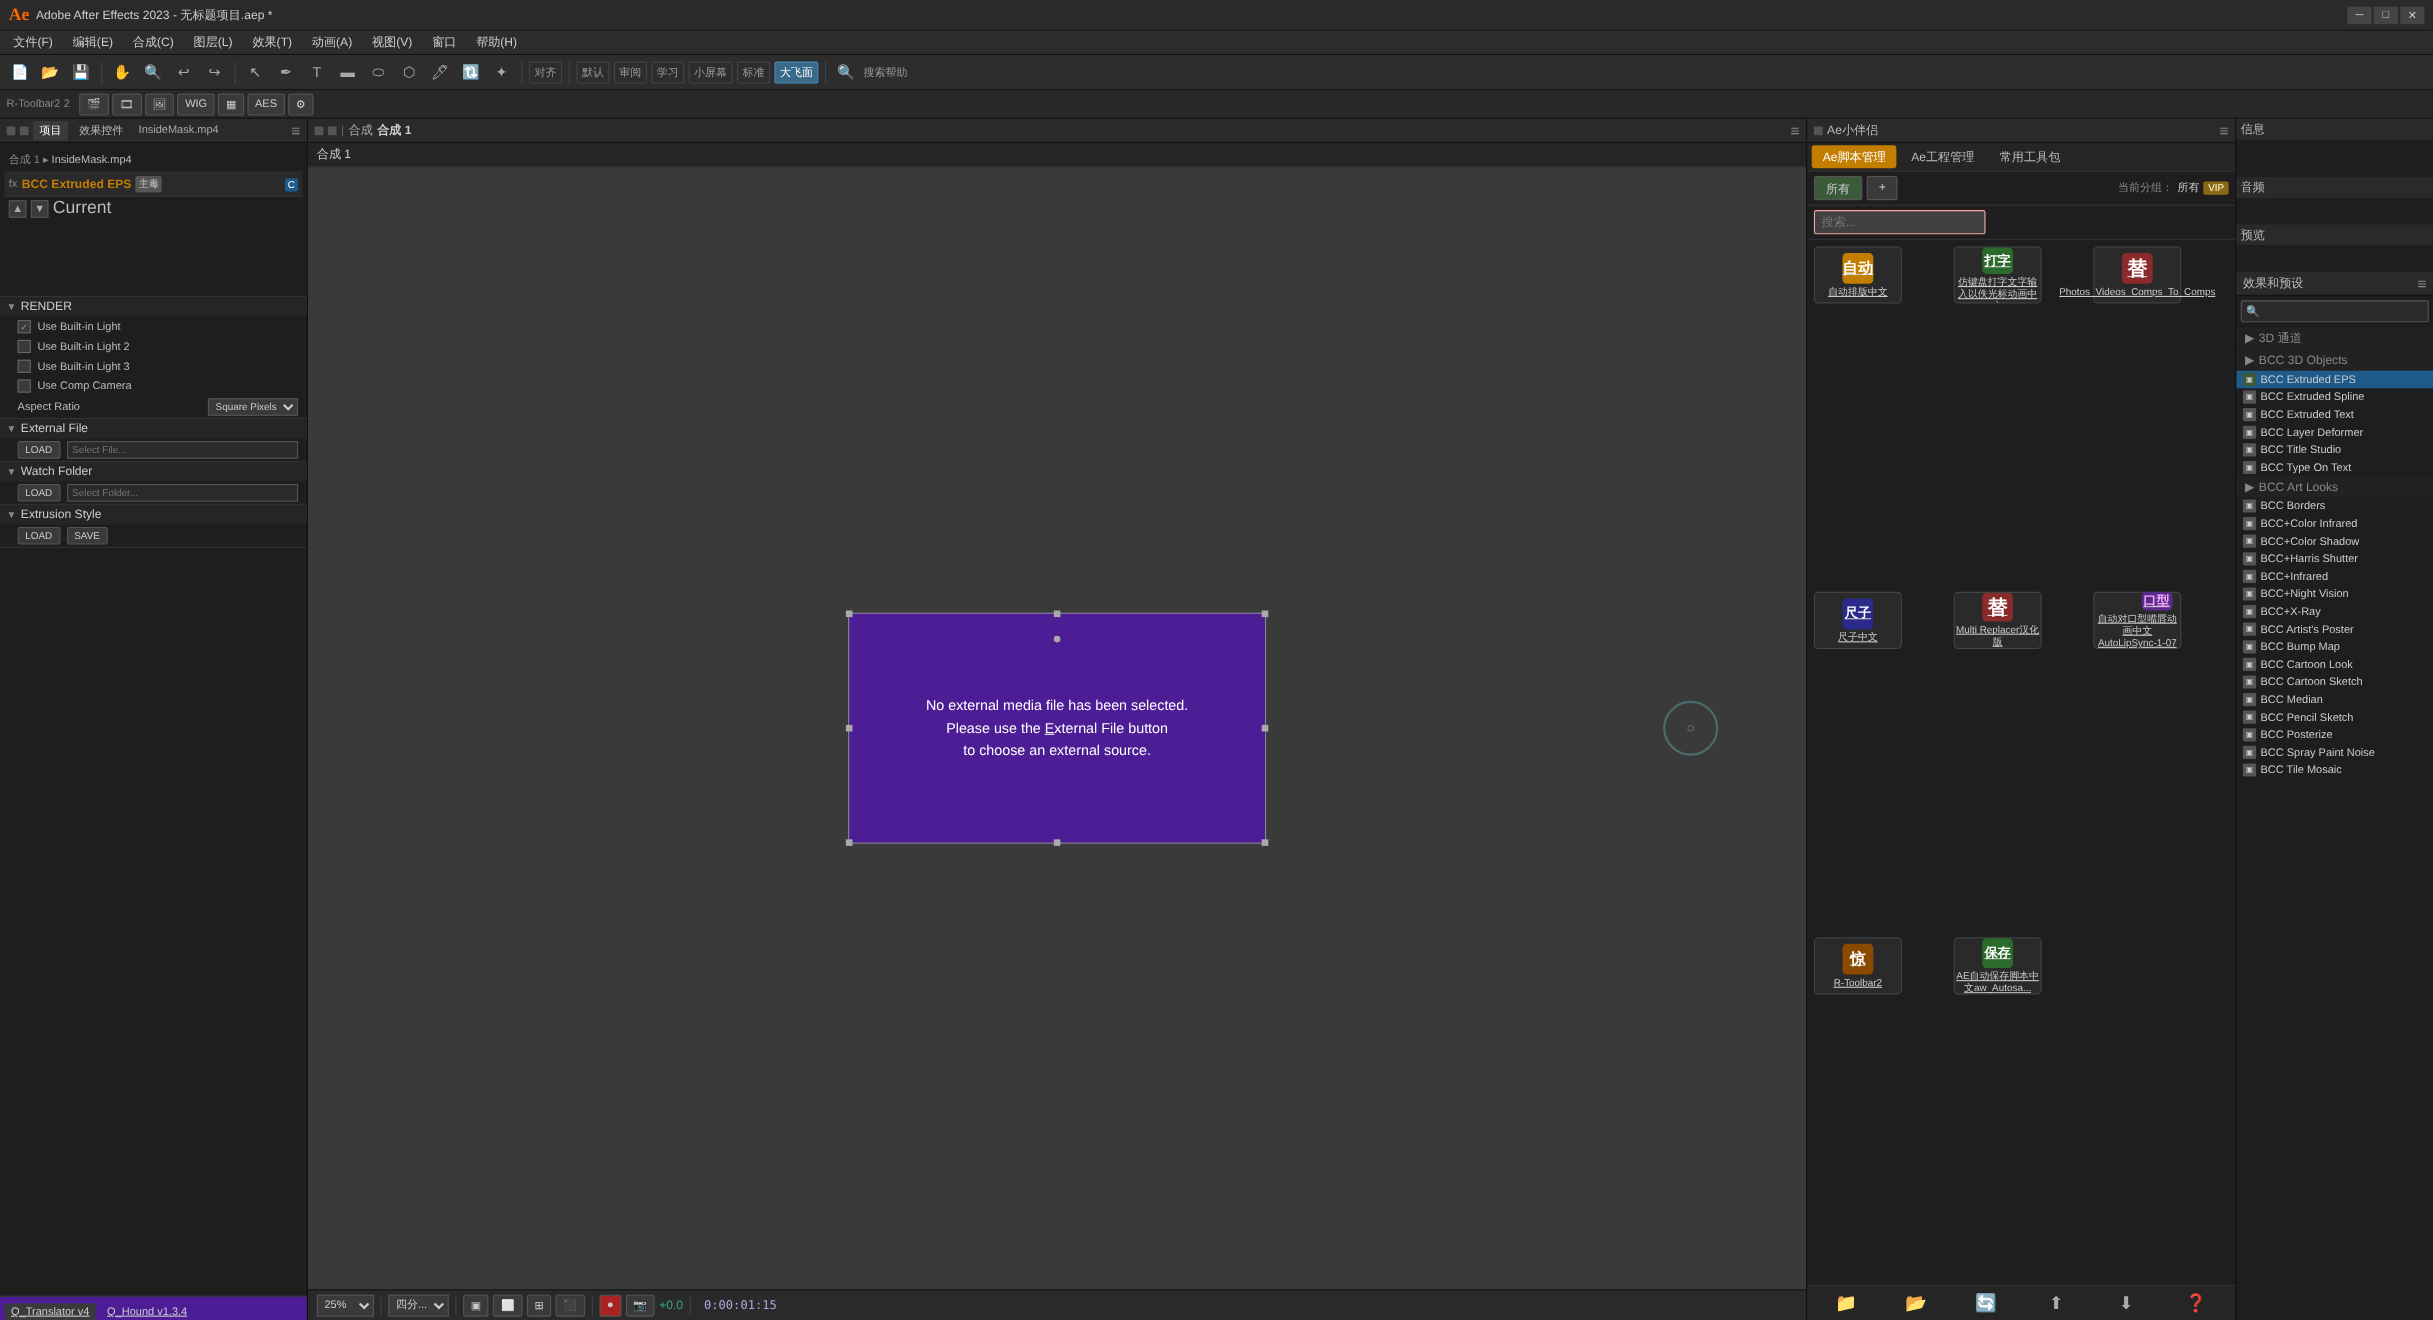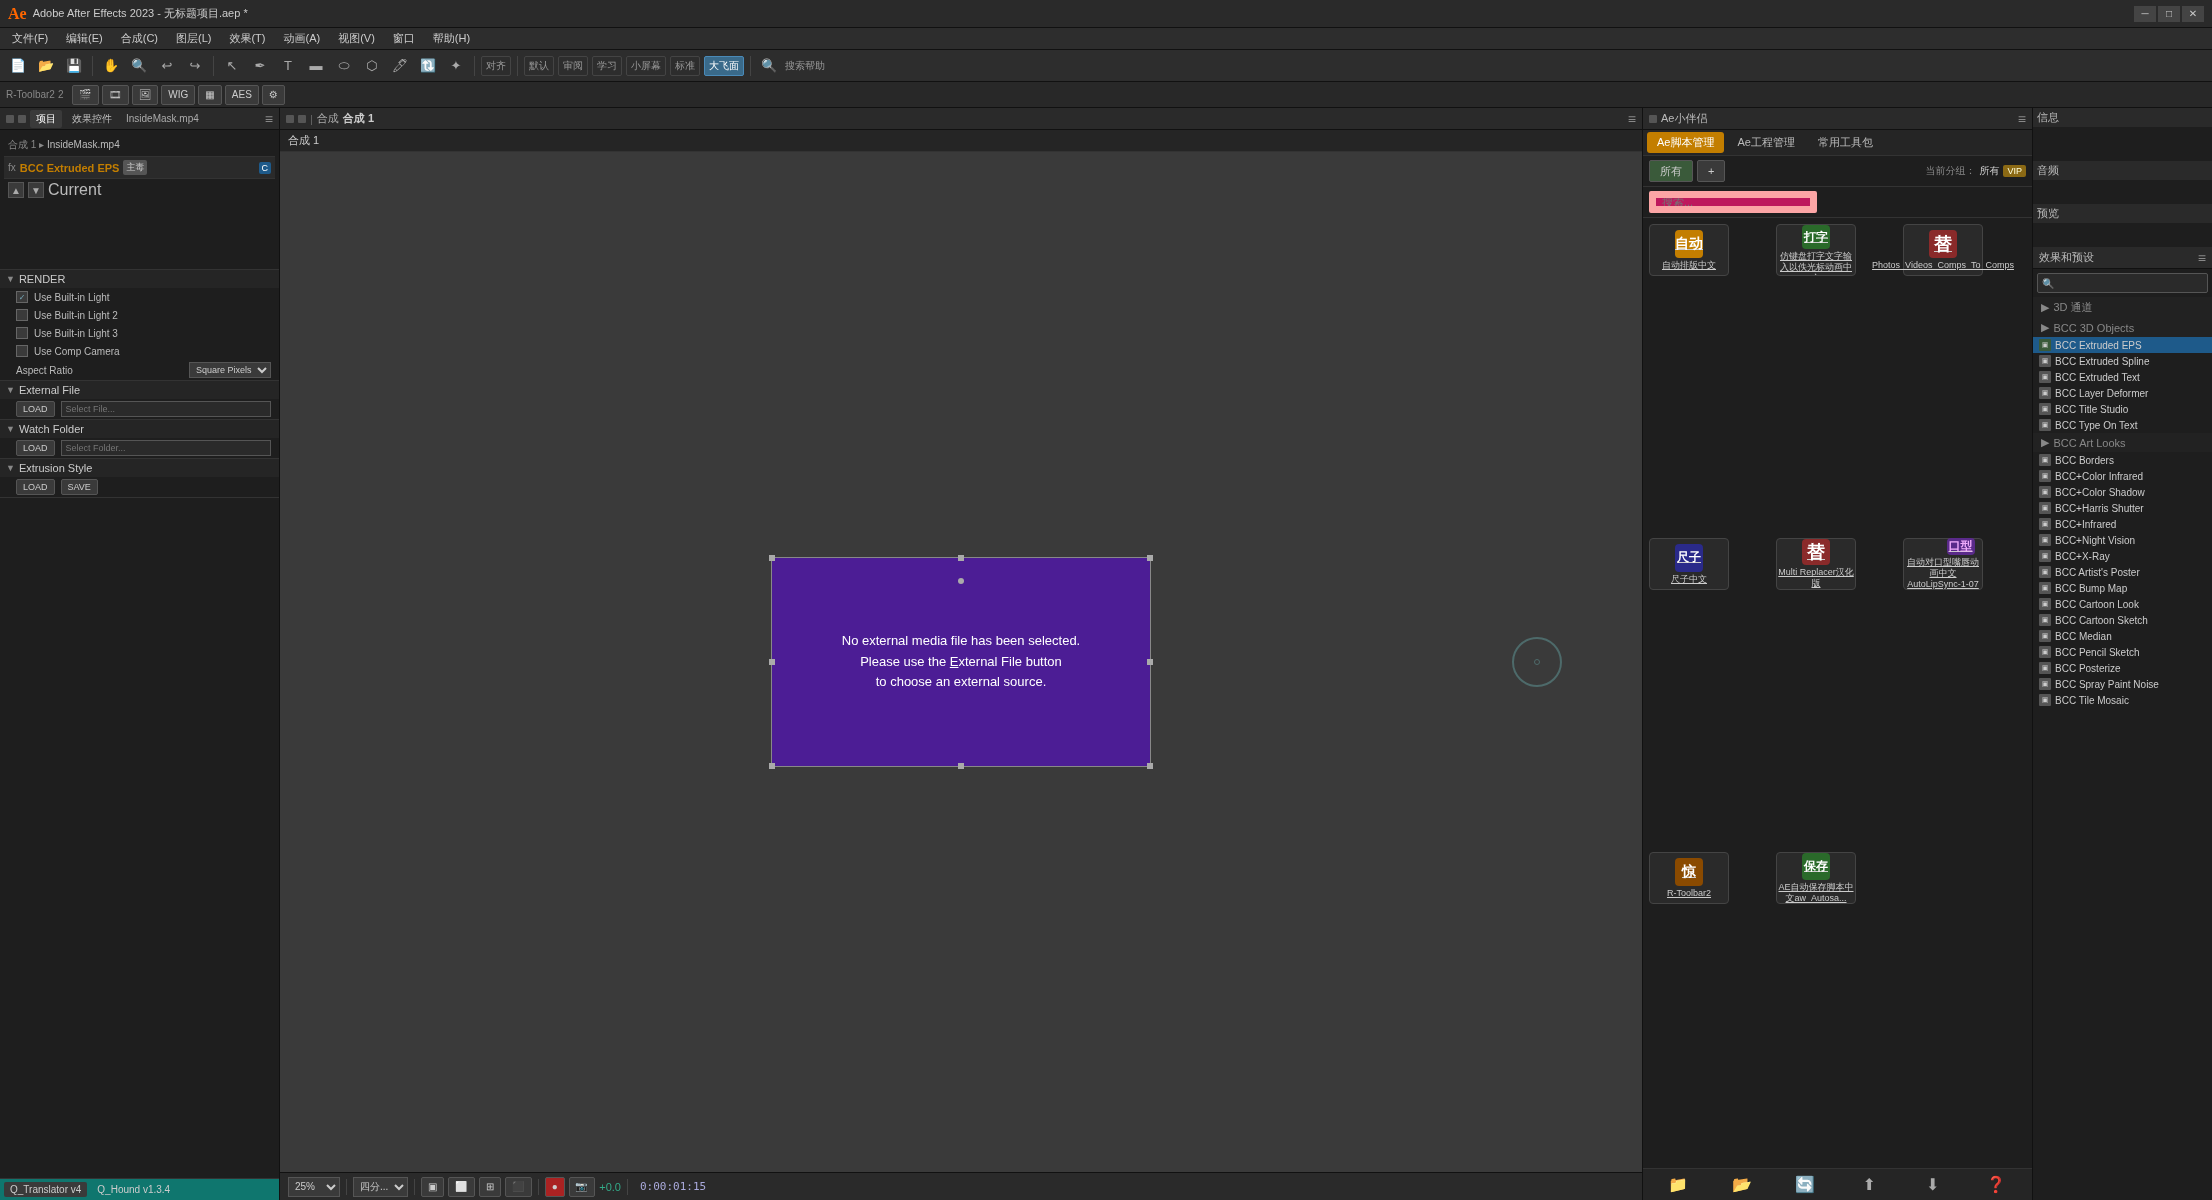--- a/index.html
+++ b/index.html
@@ -358,22 +358,22 @@
     .ae-btn {
       height: 22px; padding: 0 10px;
       background: #3a3a3a;
       border: 1px solid #555;
       color: #ccc; font-size: 11px;
       cursor: pointer; border-radius: 2px;
     }
 
     .ae-search {
       height: 22px; flex: 1;
-      background: #be185d;
-      border: 7px solid #fca5a5;
+      background: #404040;
+      border: 1px solid #fca5a5;
       color: #ccc; font-size: 11px;
       padding: 0 6px;
       border-radius: 2px;
     }
 
     .ae-bottom-bar {
       background: #252525;
       height: 32px;
       display: flex;
       align-items: center;
@@ -651,21 +651,21 @@
           <span class="fx-chevron">▼</span>
           <span>Extrusion Style</span>
         </div>
         <div class="fx-row">
           <button class="btn-small">LOAD</button>
           <button class="btn-small">SAVE</button>
         </div>
       </div>
     </div>
 
-    <div style="background:#0f766e; border-top:1px solid #333; height:22px; display:flex; align-items:center; padding:0 4px; gap:4px;">
+    <div style="background:#4c1d95; border-top:1px solid #333; height:22px; display:flex; align-items:flex-end; padding:0 4px; gap:4px;text-decoration:underline;">
       <span style="font-size:10px; color:#ccc; cursor:pointer; padding:2px 6px; background:#3a3a3a; border-radius:2px;">Q_Translator v4</span>
       <span style="font-size:10px; color:#ccc; cursor:pointer; padding:2px 6px;">Q_Hound v1.3.4</span>
     </div>
   </div>
 
   <div class="center-panel">
 
     <div class="comp-header">
       <span style="width:8px; height:8px; background:#555; border-radius:1px;"></span>
       <span style="width:8px; height:8px; background:#555; border-radius:1px;"></span>

